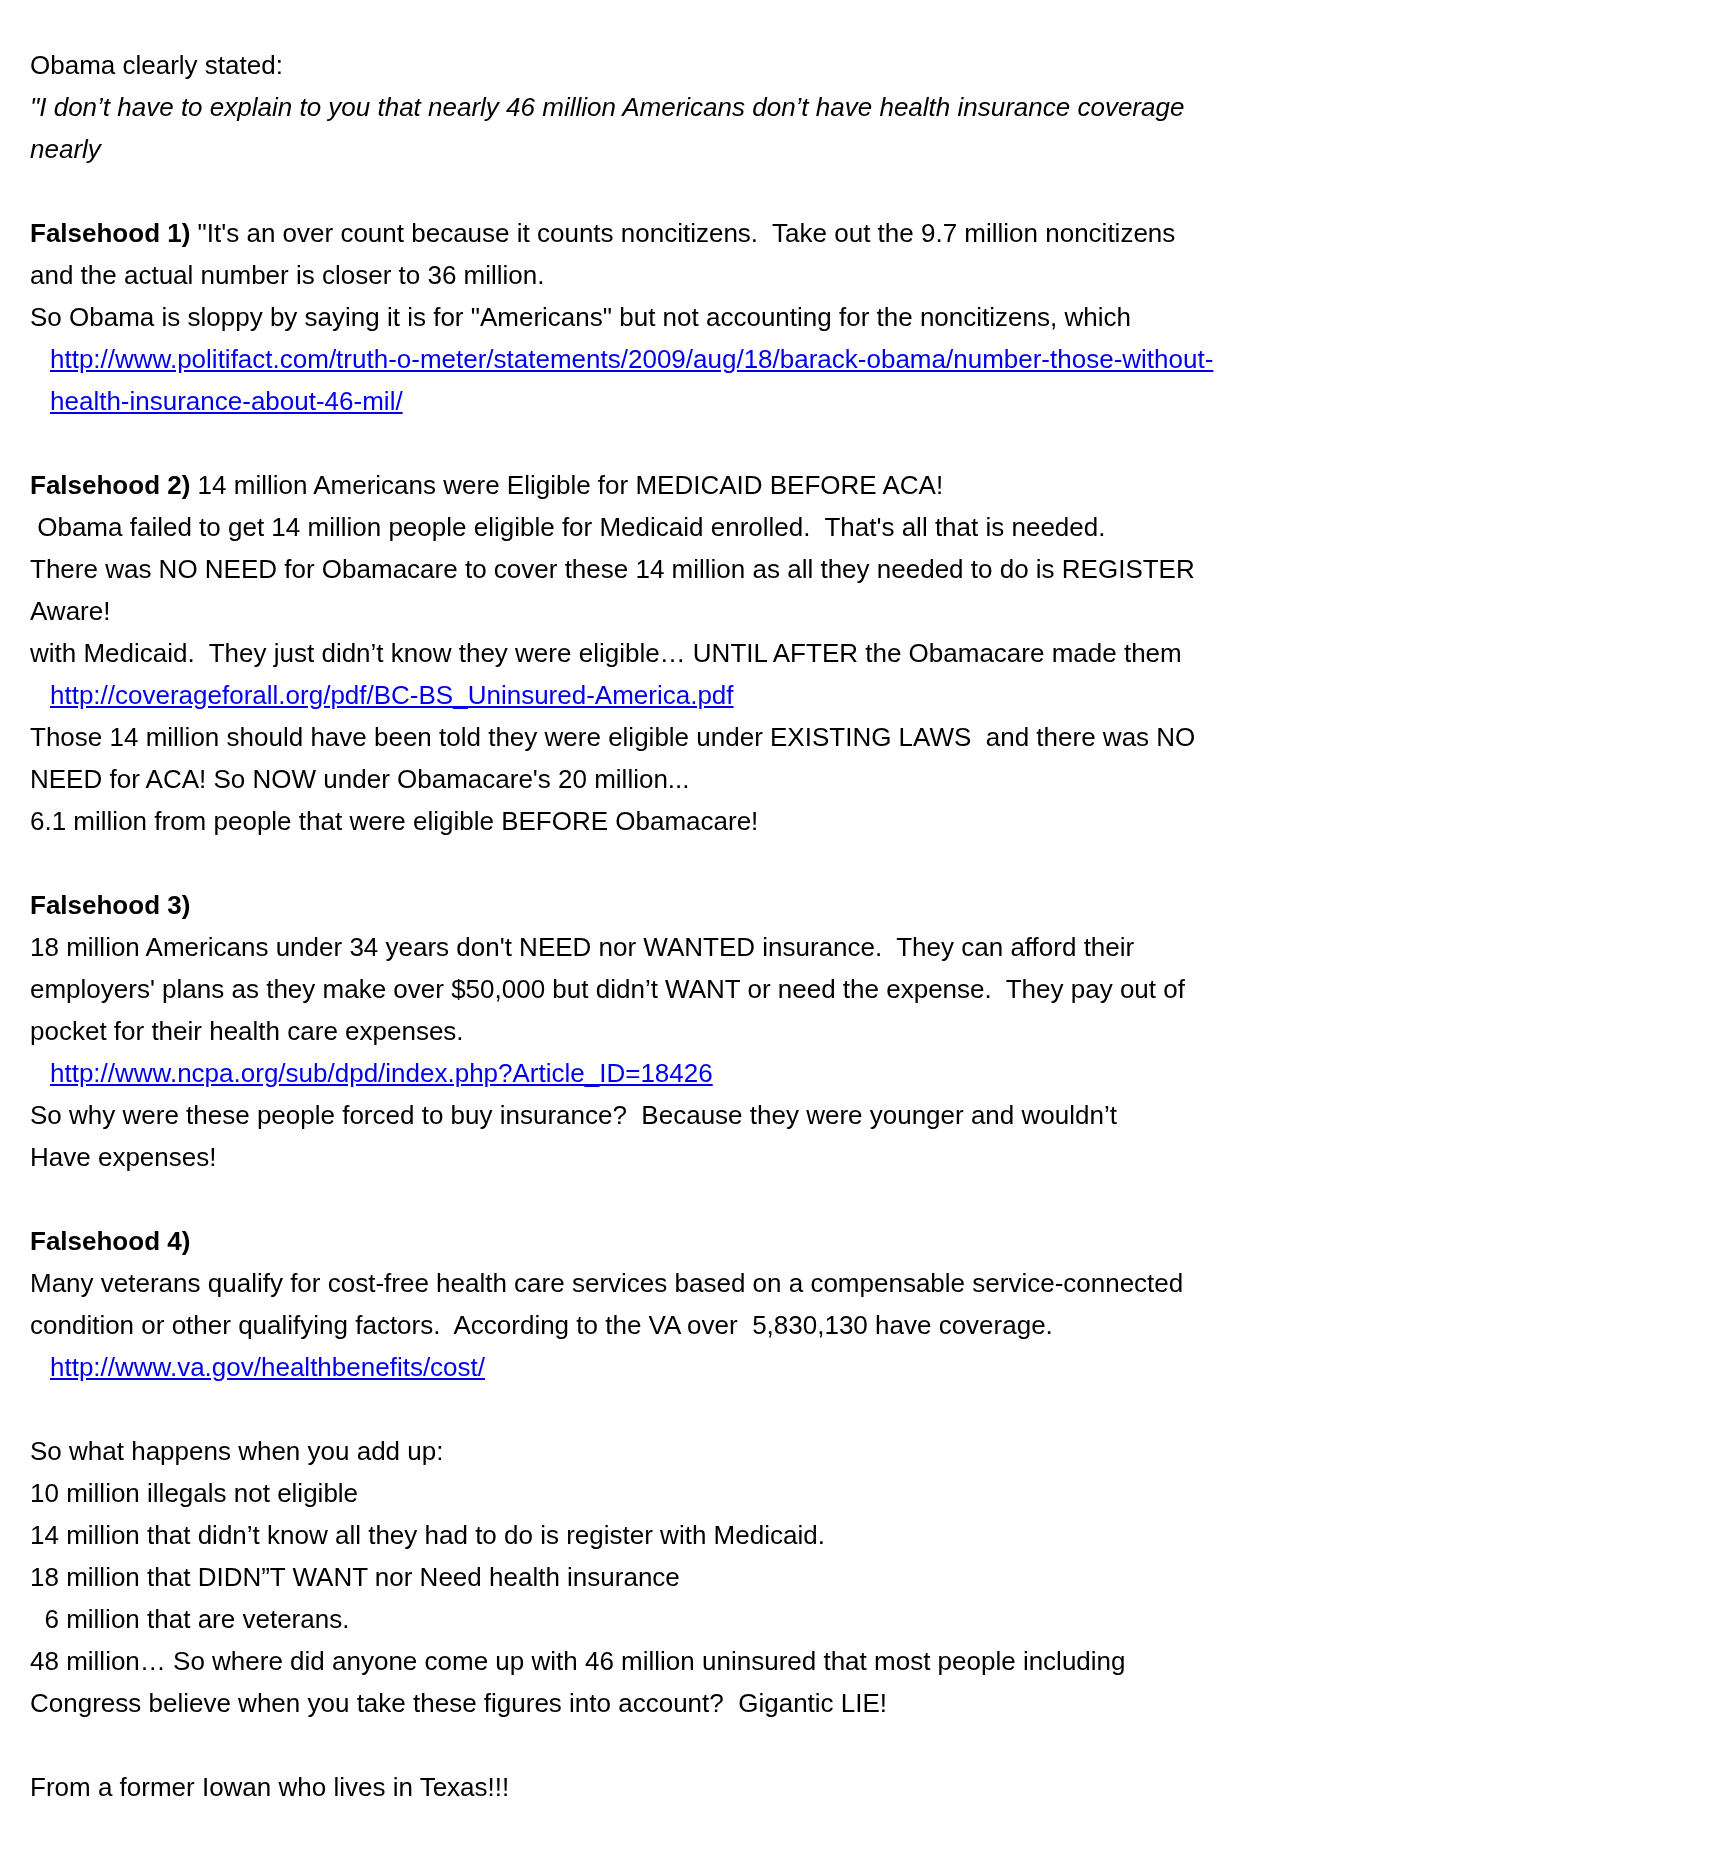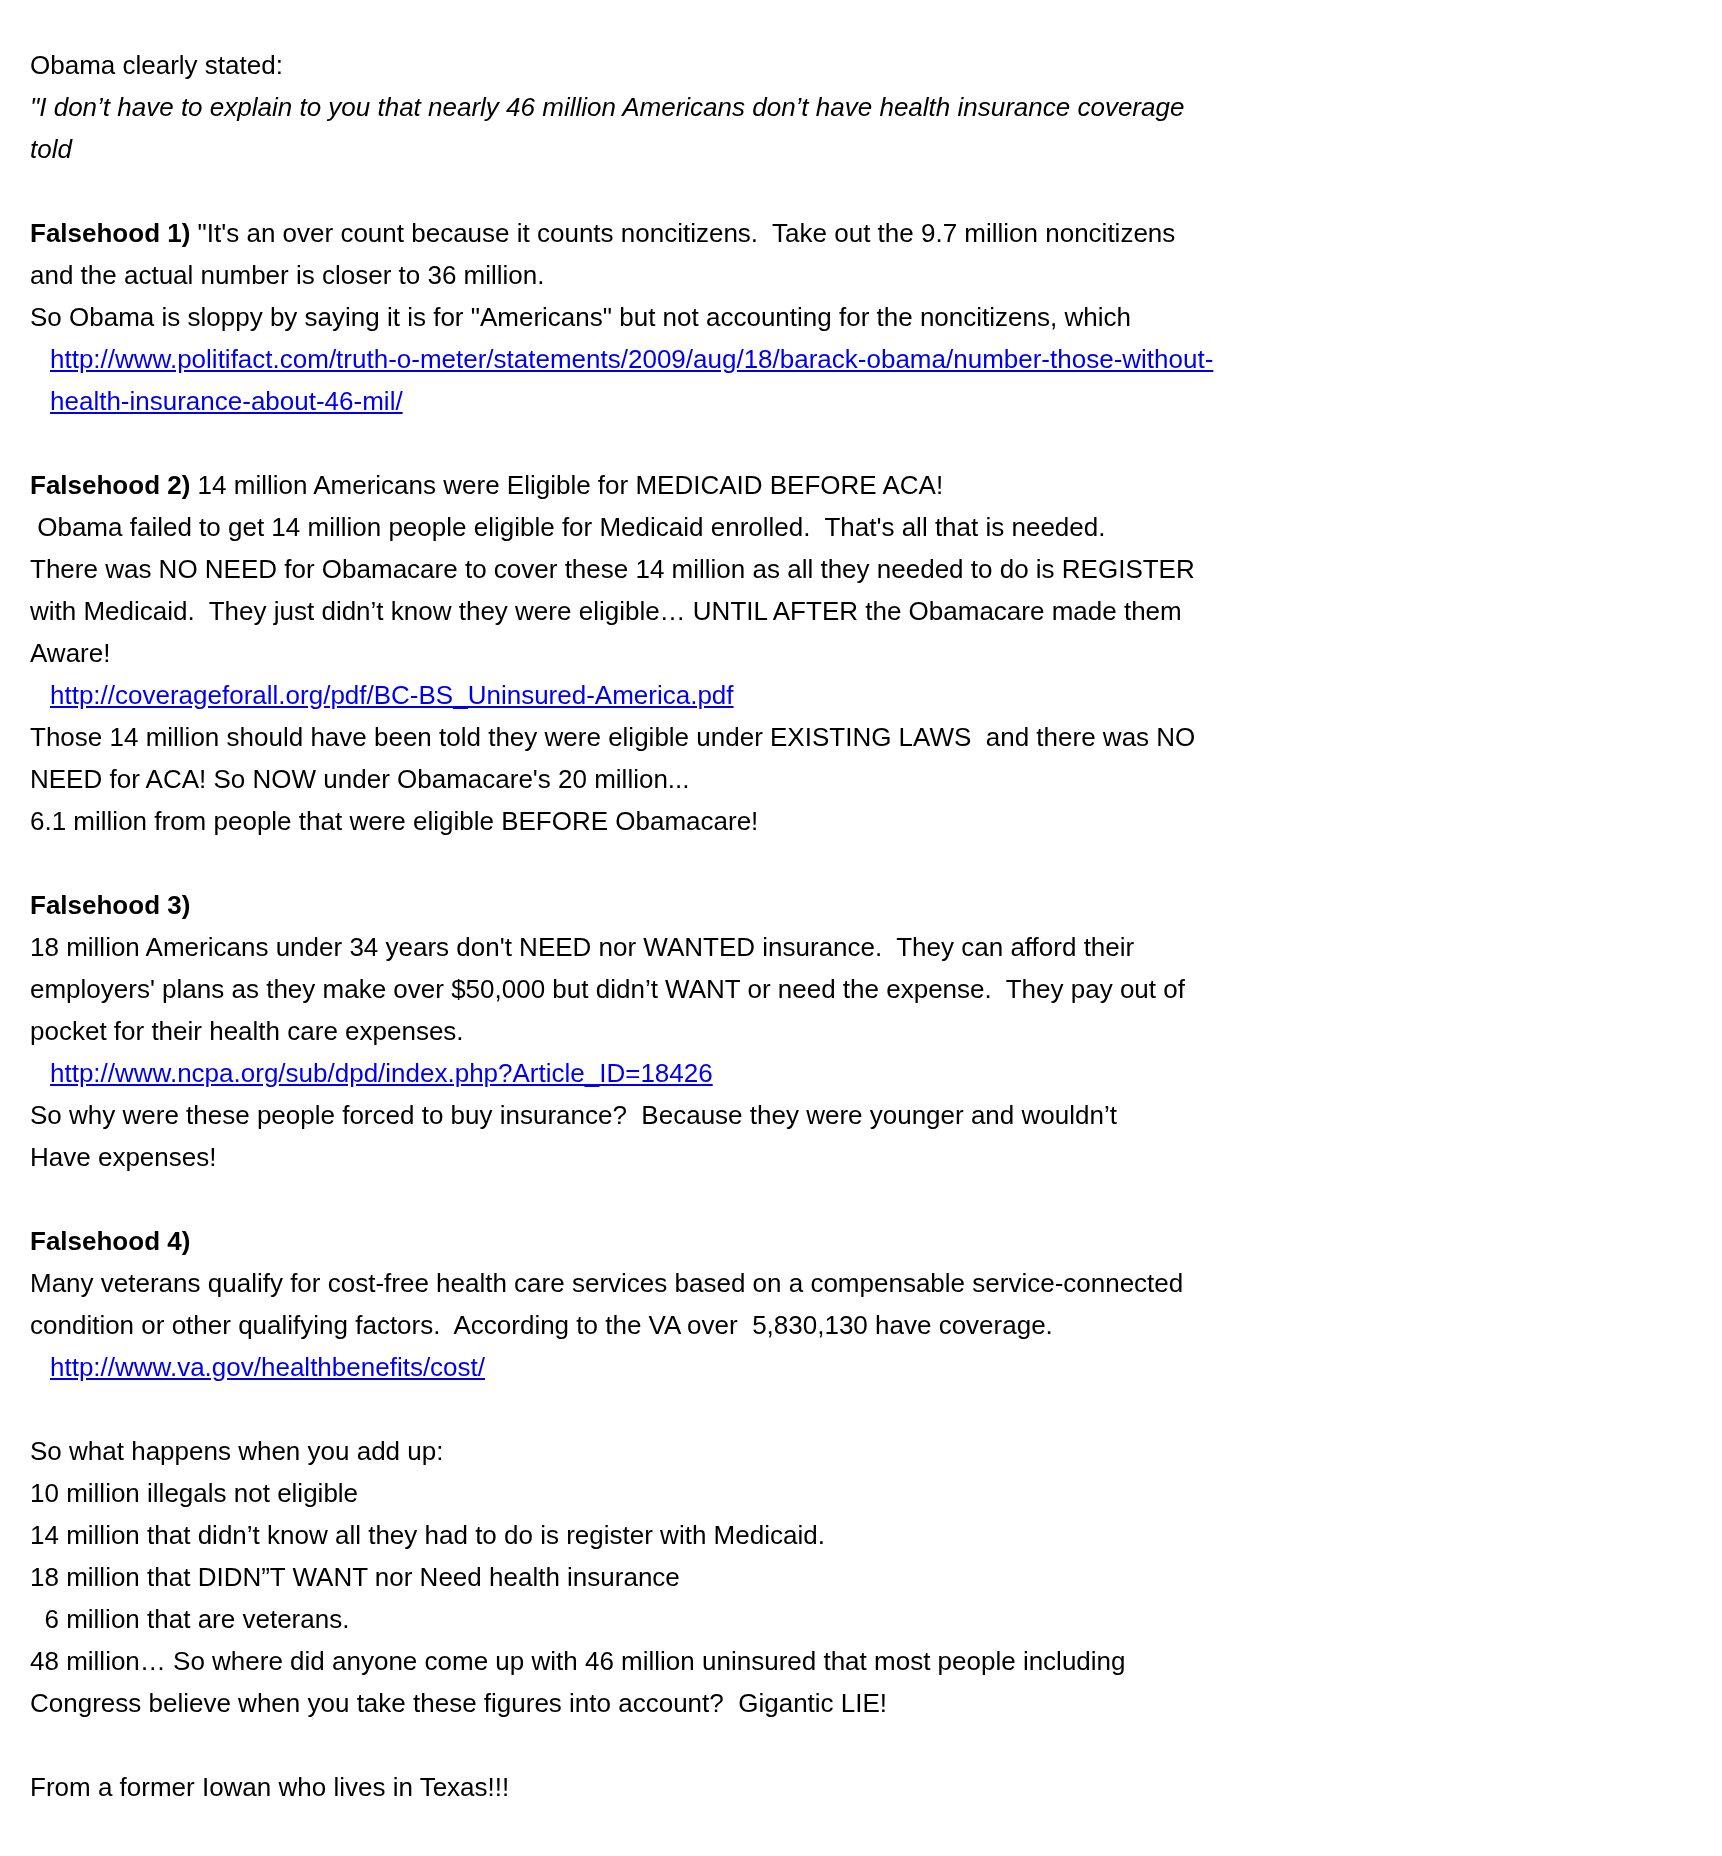--- a/index.html
+++ b/index.html
@@ -37,33 +37,33 @@
     margin-left: 20px;
   }
 </style>
 </head>
 <body>
 
 <div class="page">
   <div>
       <div class="line"><span class="seg-regular">Obama clearly stated:</span></div>
       <div class="line"><span class="seg-italic">"I don’t have to explain to you that nearly 46 million Americans don’t have health insurance coverage</span></div>
-      <div class="line"><span class="seg-italic">told</span></div>
+      <div class="line"><span class="seg-italic">nearly</span></div>
       <div class="line"></div>
       <div class="line"><span class="seg-bold">Falsehood 1)</span><span class="seg-regular"> "It's an over count because it counts noncitizens.  Take out the 9.7 million noncitizens</span></div>
       <div class="line"><span class="seg-regular">and the actual number is closer to 36 million.</span></div>
       <div class="line"><span class="seg-regular">So Obama is sloppy by saying it is for "Americans" but not accounting for the noncitizens, which</span></div>
       <div class="line"><a class="seg-link">http://www.politifact.com/truth-o-meter/statements/2009/aug/18/barack-obama/number-those-without-</a></div>
       <div class="line"><a class="seg-link">health-insurance-about-46-mil/</a></div>
       <div class="line"></div>
       <div class="line"><span class="seg-bold-underline">Falsehood 2)</span><span class="seg-regular"> 14 million Americans were Eligible for MEDICAID BEFORE ACA!</span></div>
       <div class="line"><span class="seg-regular"> Obama failed to get 14 million people eligible for Medicaid enrolled.  That's all that is needed.</span></div>
       <div class="line"><span class="seg-regular">There was NO NEED for Obamacare to cover these 14 million as all they needed to do is REGISTER</span></div>
+      <div class="line"><span class="seg-regular">Aware!</span></div>
       <div class="line"><span class="seg-regular">with Medicaid.  They just didn’t know they were eligible… UNTIL AFTER the Obamacare made them</span></div>
-      <div class="line"><span class="seg-regular">Aware!</span></div>
       <div class="line"><a class="seg-link">http://coverageforall.org/pdf/BC-BS_Uninsured-America.pdf</a></div>
       <div class="line"><span class="seg-regular">Those 14 million should have been told they were eligible under EXISTING LAWS  and there was NO</span></div>
       <div class="line"><span class="seg-regular">NEED for ACA! So NOW under Obamacare's 20 million...</span></div>
       <div class="line"><span class="seg-regular">6.1 million from people that were eligible BEFORE Obamacare!</span></div>
       <div class="line"></div>
       <div class="line"><span class="seg-bold-underline">Falsehood 3)</span></div>
       <div class="line"><span class="seg-regular">18 million Americans under 34 years don't NEED nor WANTED insurance.  They can afford their</span></div>
       <div class="line"><span class="seg-regular">employers' plans as they make over $50,000 but didn’t WANT or need the expense.  They pay out of</span></div>
       <div class="line"><span class="seg-regular">pocket for their health care expenses.</span></div>
       <div class="line"><a class="seg-link">http://www.ncpa.org/sub/dpd/index.php?Article_ID=18426</a></div>

